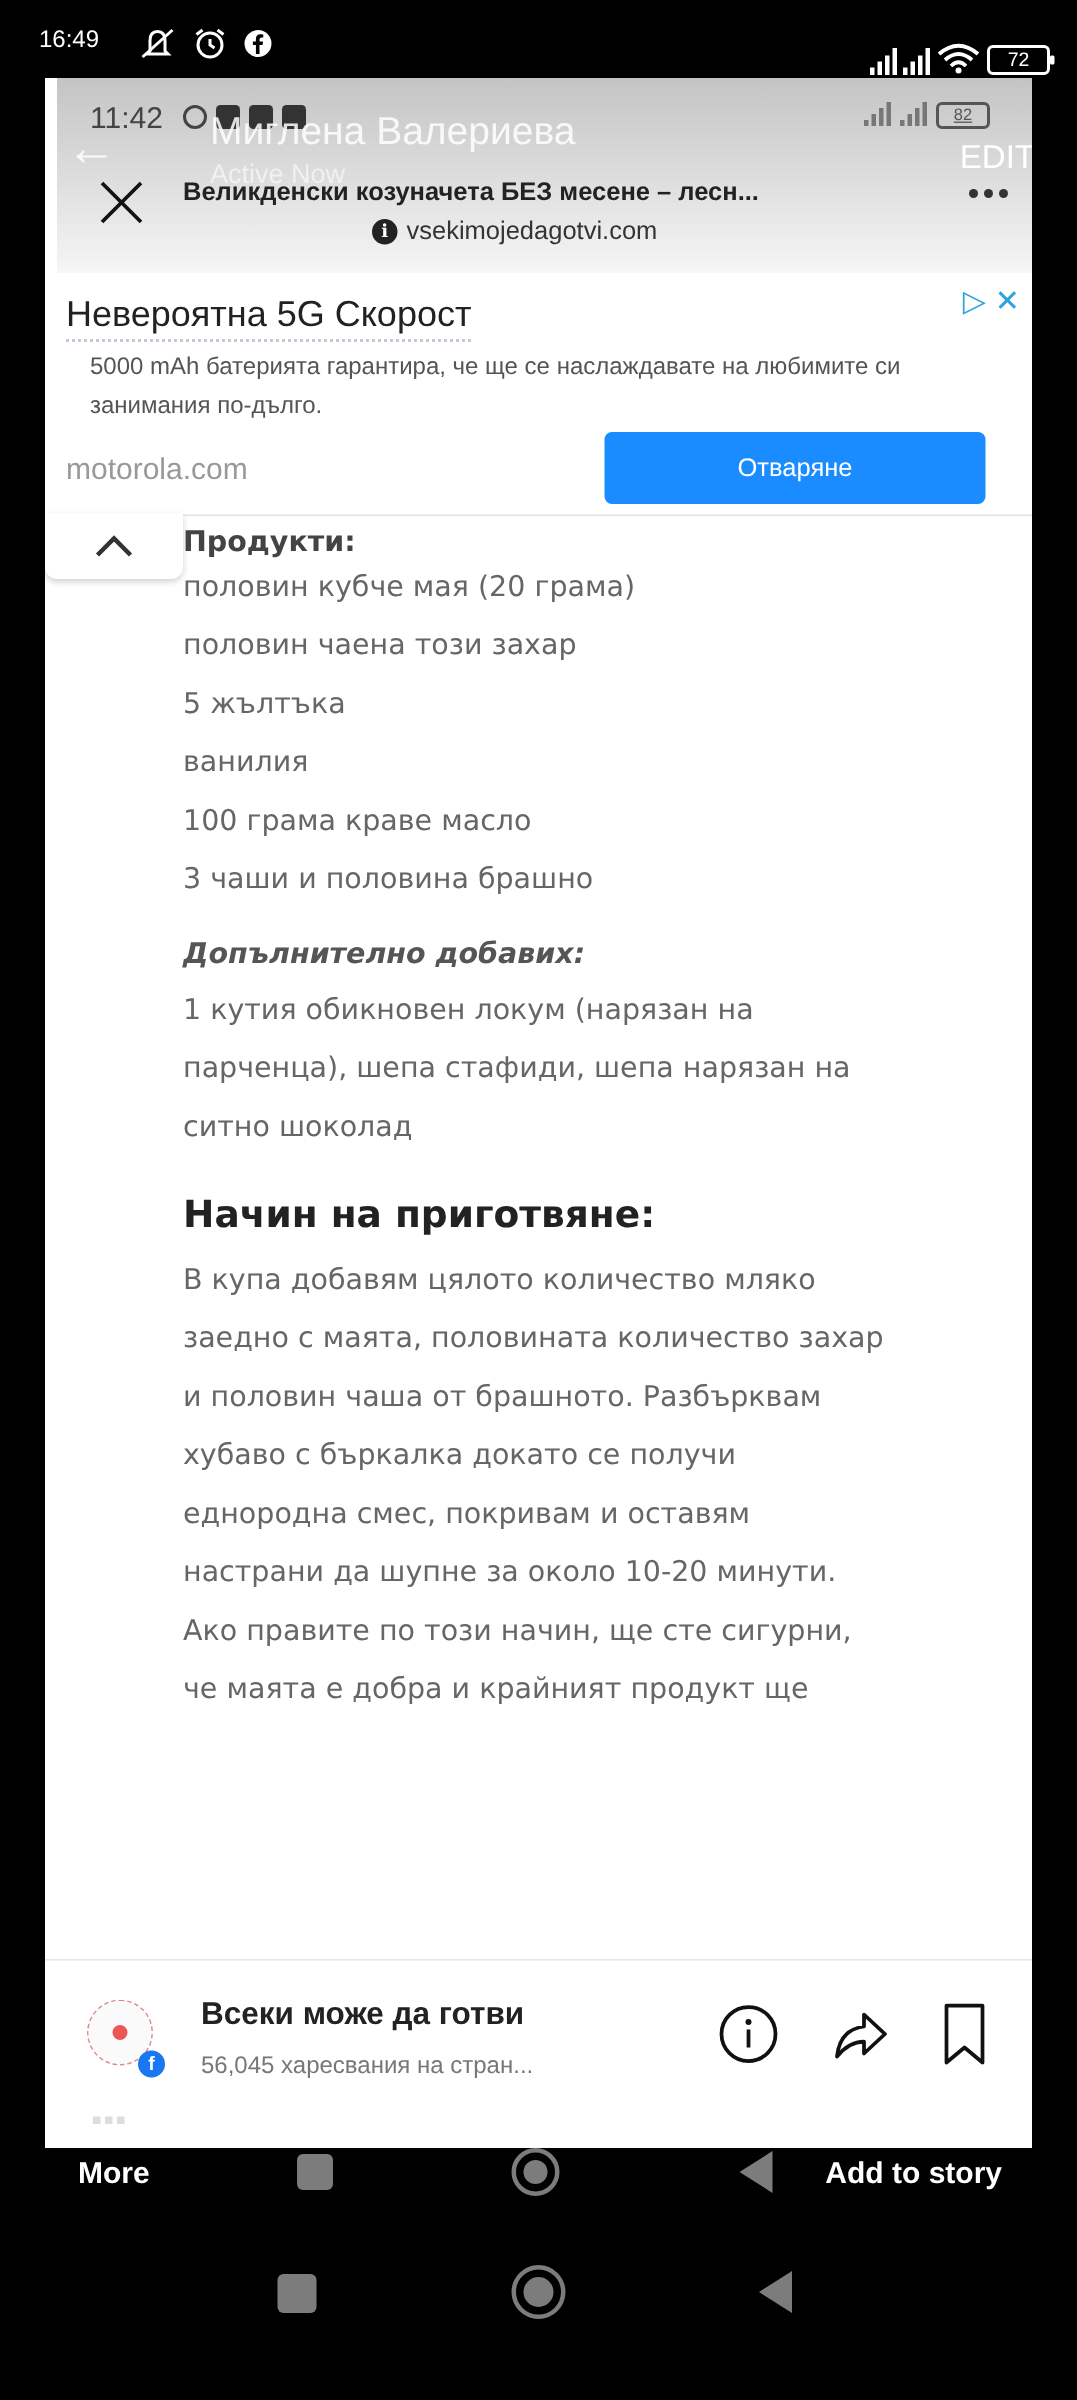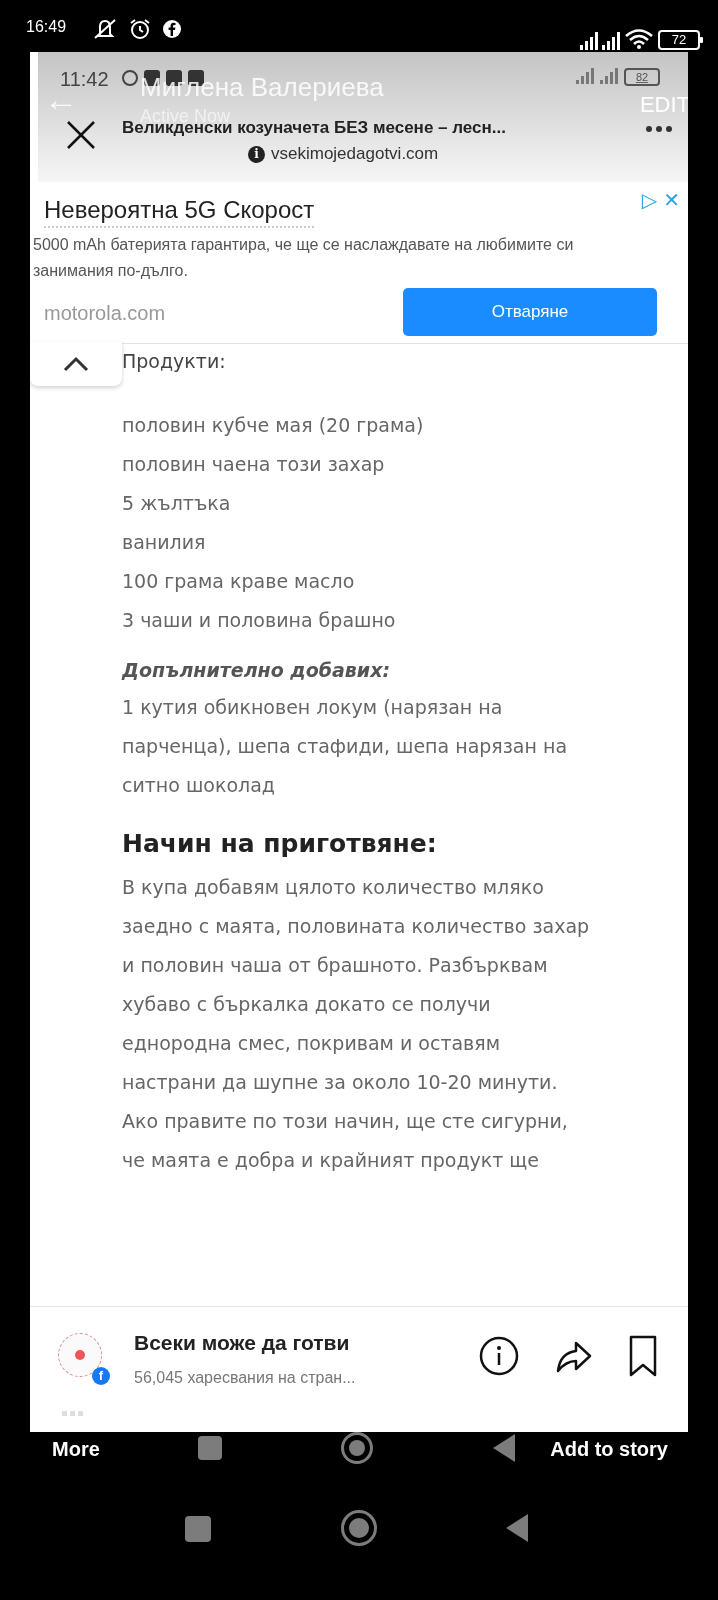--- a/index.html
+++ b/index.html
@@ -39,30 +39,30 @@
   .page-title { position: absolute; left: 84px; top: 4px; font-size: 17px; font-weight: bold; color: #222; white-space: nowrap; }
   .page-url { position: absolute; left: 210px; top: 30px; font-size: 17px; color: #333; display: flex; gap: 6px; align-items: center; }
   .info-dot { width: 17px; height: 17px; border-radius: 50%; background: #222; color: #fff; font-size: 12px; font-weight: bold; text-align: center; line-height: 17px; font-family: "DejaVu Serif", serif; }
   .more-dots { position: absolute; right: 24px; top: 12px; display: flex; gap: 4px; }
   .more-dots span { width: 6px; height: 6px; border-radius: 50%; background: #333; display: block; }
 
   
   .ad { position: absolute; left: 0; top: 130px; width: 658px; height: 162px; background: #fff; border-bottom: 1px solid #e2e2e2; }
   .ad-title { position: absolute; left: 14px; top: 14px; font-size: 24px; color: #222; border-bottom: 2px dotted #c8c8d8; padding-bottom: 2px; }
   .ad-choices { position: absolute; right: 8px; top: 6px; display: flex; gap: 6px; color: #2aa3e0; font-size: 20px; }
-  .ad-desc { position: absolute; left: 3px; top: 50px; width: 590px; font-size: 16px; color: #555; line-height: 26px; }
+  .ad-desc { position: absolute; left: 30px; top: 50px; width: 590px; font-size: 16px; color: #555; line-height: 26px; }
   .ad-domain { position: absolute; left: 14px; top: 120px; font-size: 20px; color: #999; }
   .ad-cta { position: absolute; left: 373px; top: 106px; width: 254px; height: 48px; background: #1a8cff; border-radius: 5px; color: #fff; font-size: 17px; text-align: center; line-height: 48px; border: none; }
 
   
   .collapse-tab { position: absolute; left: 0; top: 290px; width: 92px; height: 44px; background: #fff; border-radius: 0 0 8px 8px; box-shadow: 0 2px 4px rgba(0,0,0,0.18); }
   .collapse-tab svg { position: absolute; left: 32px; top: 14px; }
 
   .article { position: absolute; left: 92px; top: 298px; width: 540px; font-family: "DejaVu Sans", sans-serif; }
-  .h-products { font-size: 19px; font-weight: normal; color: #444; margin-bottom: 34px; }
+  .h-products { font-size: 19px; font-weight: bold; color: #444; }
   .ing-list p, .para p { font-size: 19px; color: #666; line-height: 39px; }
   .subhead { font-size: 19px; font-weight: bold; font-style: italic; color: #555; margin-top: 12px; line-height: 36px; }
   .h-method { font-size: 25px; font-weight: bold; color: #222; margin-top: 24px; margin-bottom: 10px; }
 
   
   .page-bar { position: absolute; left: 0; top: 1254px; width: 658px; height: 126px; background: #fff; border-top: 1px solid #e6e6e6; }
   .page-avatar { position: absolute; left: 28px; top: 26px; width: 44px; height: 44px; border-radius: 50%; border: 1px dashed #d88; background: #fafafa; }
   .page-avatar::after { content: ""; position: absolute; left: 16px; top: 16px; width: 10px; height: 10px; border-radius: 50%; background: #e55; }
   .fb-badge { position: absolute; left: 62px; top: 60px; width: 18px; height: 18px; border-radius: 50%; background: #1877f2; color: #fff; font-size: 13px; font-weight: bold; text-align: center; line-height: 18px; }
   .page-name { position: absolute; left: 104px; top: 24px; font-size: 21px; color: #222; font-weight: bold; }

